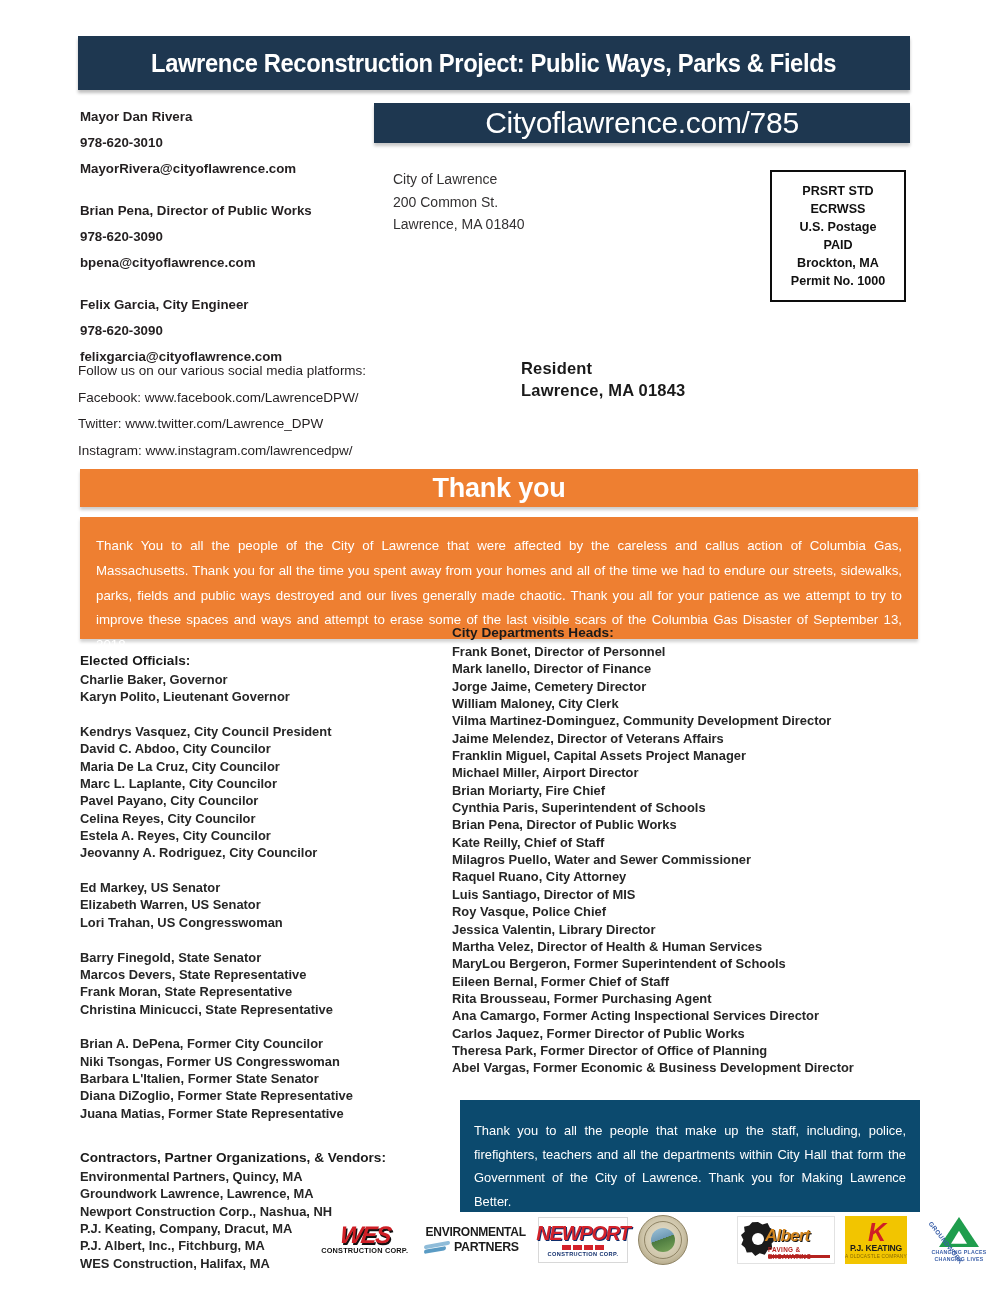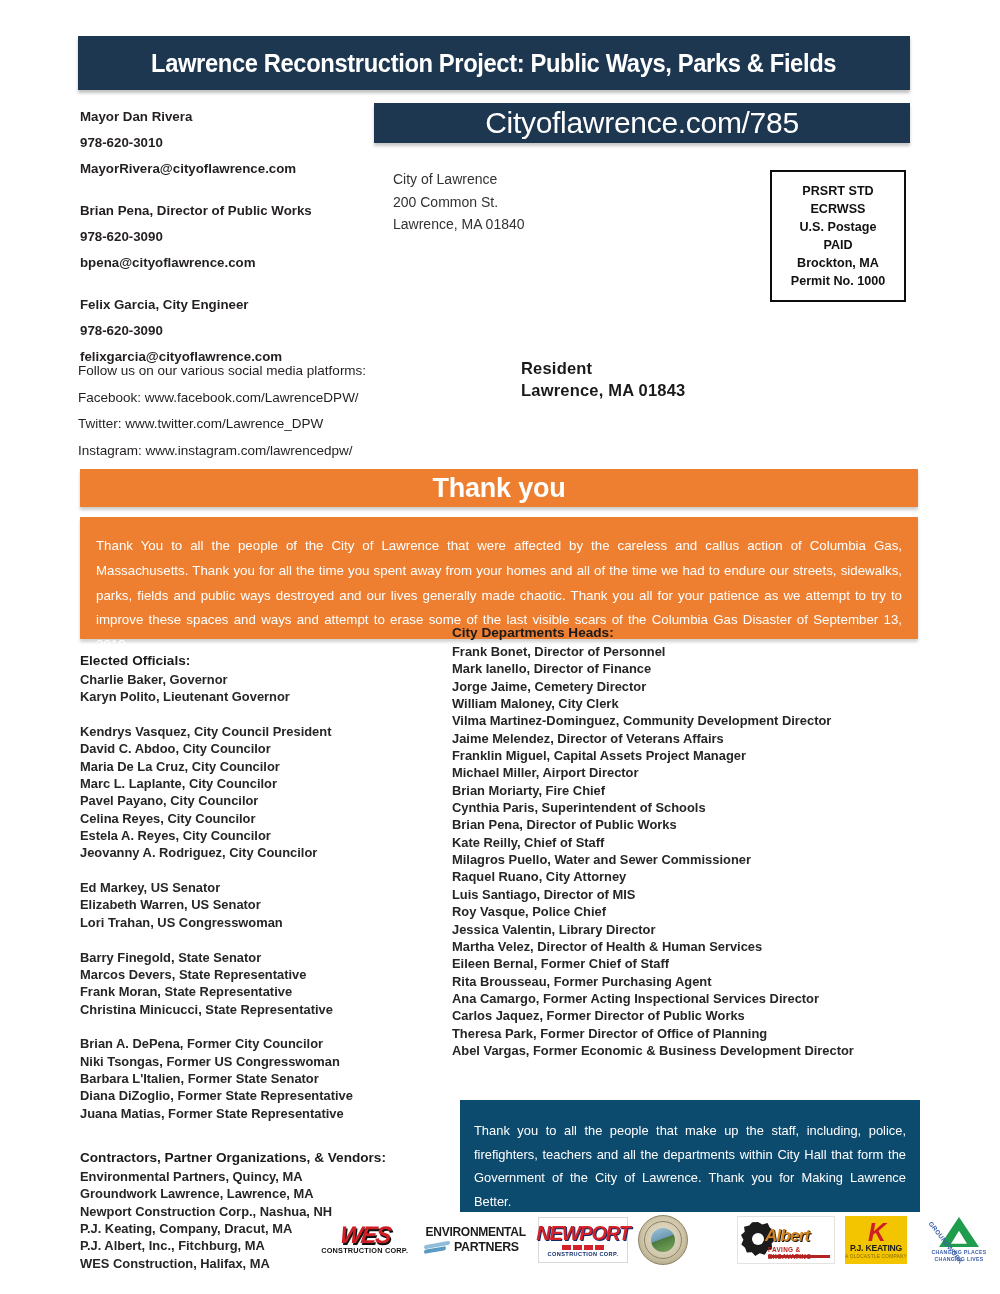--- a/index.html
+++ b/index.html
@@ -535,20 +535,21 @@
         <div class="list-item">Brian Moriarty, Fire Chief</div>
         <div class="list-item">Cynthia Paris, Superintendent of Schools</div>
         <div class="list-item">Brian Pena, Director of Public Works</div>
         <div class="list-item">Kate Reilly, Chief of Staff</div>
         <div class="list-item">Milagros Puello, Water and Sewer Commissioner</div>
         <div class="list-item">Raquel Ruano, City Attorney</div>
         <div class="list-item">Luis Santiago, Director of MIS</div>
         <div class="list-item">Roy Vasque, Police Chief</div>
         <div class="list-item">Jessica Valentin, Library Director</div>
         <div class="list-item">Martha Velez, Director of Health &amp; Human Services</div>
+        <div class="list-item">MaryLou Bergeron, Former Superintendent of Schools</div>
         <div class="list-item">Eileen Bernal, Former Chief of Staff</div>
         <div class="list-item">Rita Brousseau, Former Purchasing Agent</div>
         <div class="list-item">Ana Camargo, Former Acting Inspectional Services Director</div>
         <div class="list-item">Carlos Jaquez, Former Director of Public Works</div>
         <div class="list-item">Theresa Park, Former Director of Office of Planning</div>
         <div class="list-item">Abel Vargas, Former Economic &amp; Business Development Director</div>
       </div>
   </div>
 
   <div class="contractors">

